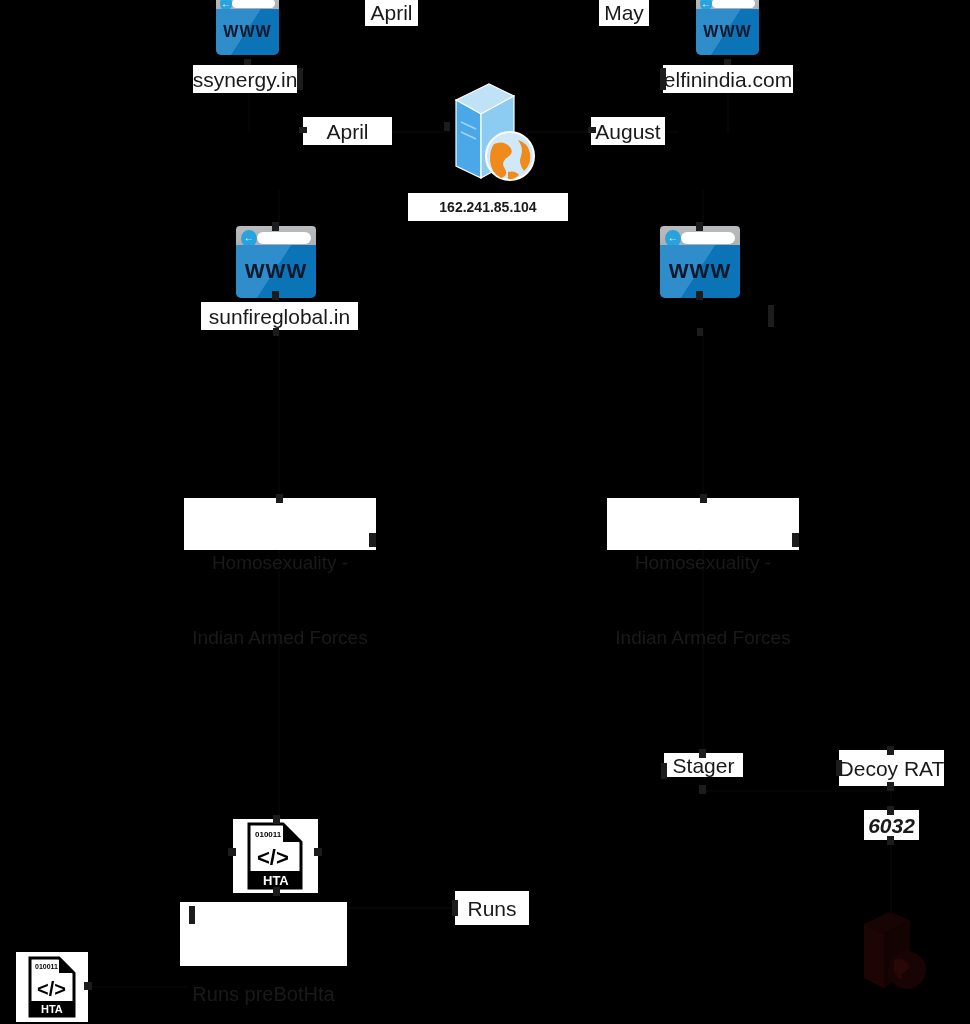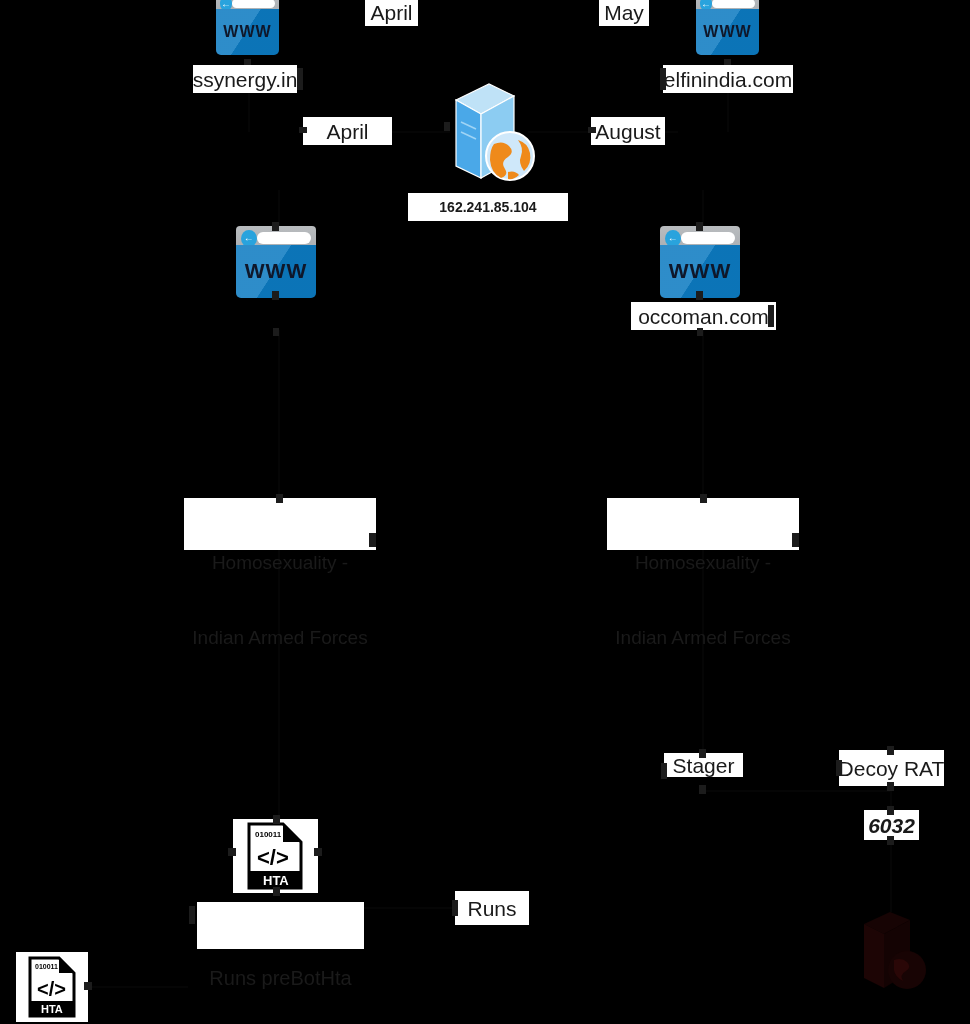--- a/index.html
+++ b/index.html
@@ -221,35 +221,35 @@
     <div class="urlbar"></div>
     <div class="backdot">←</div>
     <div class="body">
       <div class="shine"></div>
       <div class="www-text" style="font-size:21px;">WWW</div>
     </div>
   </div>
   <div class="handle" style="left:272px; top:222px;"></div>
   <div class="handle" style="left:272px; top:291px;"></div>
 
+  <div class="label" style="left:201px; top:302px; width:157px; height:28px;">sunfireglobal.in</div>
   <div class="handle" style="left:273px; top:328px; width:6px; height:8px;"></div>
 
   <div class="www-icon" style="left:660px; top:226px; width:80px; height:72px;">
     <div class="chrome"></div>
     <div class="urlbar"></div>
     <div class="backdot">←</div>
     <div class="body">
       <div class="shine"></div>
       <div class="www-text" style="font-size:21px;">WWW</div>
     </div>
   </div>
   <div class="handle" style="left:696px; top:222px;"></div>
   <div class="handle" style="left:696px; top:291px;"></div>
 
-  <div class="label" style="left:631px; top:302px; width:145px; height:28px;">occoman.com</div>
   <div class="handle" style="left:768px; top:305px; width:6px; height:22px;"></div>
   <div class="handle" style="left:697px; top:328px; width:6px; height:8px;"></div>
 
   <div class="label two-line" style="left:184px; top:498px; width:192px; height:52px; font-size:19px; line-height:25px;">
     <div style="text-align:center;">Homosexuality -</div>
     <div style="text-align:center;">Indian Armed Forces</div>
   </div>
   <div class="handle" style="left:276px; top:494px;"></div>
   <div class="handle" style="left:369px; top:533px; width:7px; height:14px;"></div>
 
@@ -283,21 +283,21 @@
       <text x="24" y="46" font-family="'Liberation Sans',sans-serif" font-size="22" font-weight="bold" fill="#000000">&lt;/&gt;</text>
       <rect x="16" y="52" width="52" height="17" fill="#000000"></rect>
       <text x="30" y="66" font-family="'Liberation Sans',sans-serif" font-size="13" font-weight="bold" fill="#ffffff">HTA</text>
     </svg>
   </div>
   <div class="handle" style="left:273px; top:815px;"></div>
   <div class="handle" style="left:273px; top:887px;"></div>
   <div class="handle" style="left:228px; top:848px; width:8px; height:8px;"></div>
   <div class="handle" style="left:314px; top:848px; width:8px; height:8px;"></div>
 
-  <div class="label two-line" style="left:197px; top:902px; width:167px; height:47px; font-size:20px; line-height:29px; padding-top:4px;">
+  <div class="label two-line" style="left:180px; top:902px; width:167px; height:64px; font-size:20px; line-height:29px; padding-top:20px;">
     <div style="text-align:center;">Runs preBotHta</div>
     
   </div>
   <div class="handle" style="left:189px; top:906px; width:6px; height:18px;"></div>
 
   <div class="label" style="left:455px; top:891px; width:74px; height:34px;">Runs</div>
   <div class="handle" style="left:452px; top:900px; width:6px; height:16px;"></div>
 
   <div class="hta-icon" style="left:16px; top:952px; width:72px; height:70px;">
     <svg width="72" height="70" viewBox="0 0 72 70">

